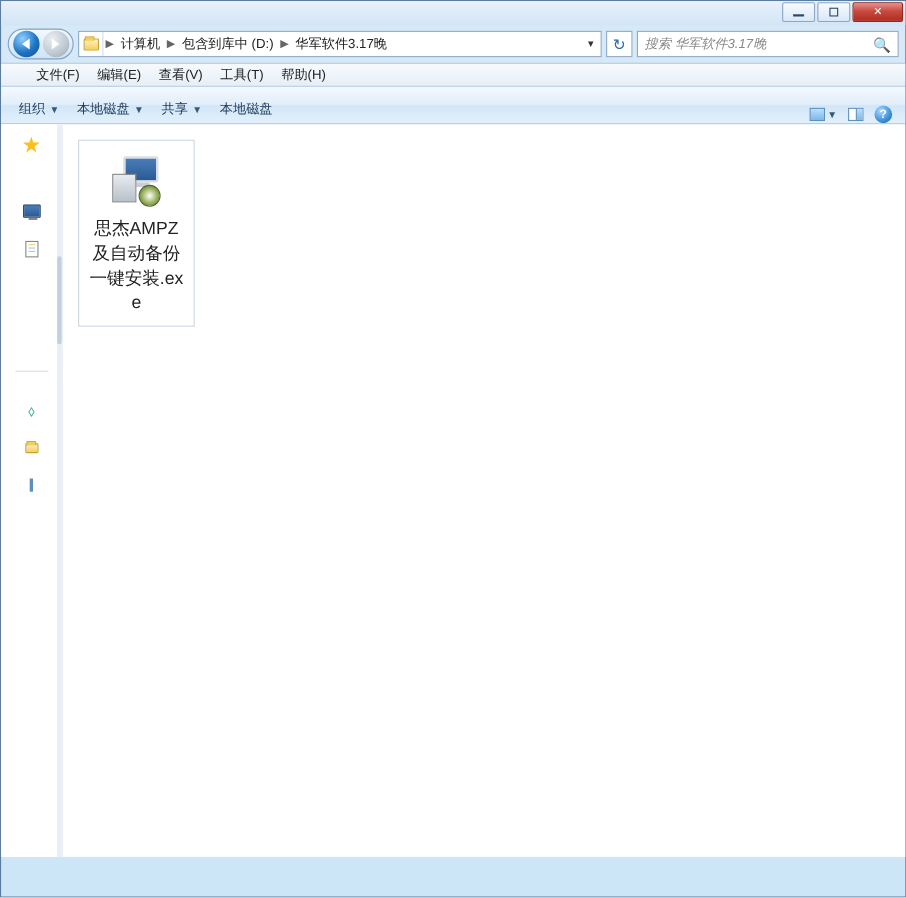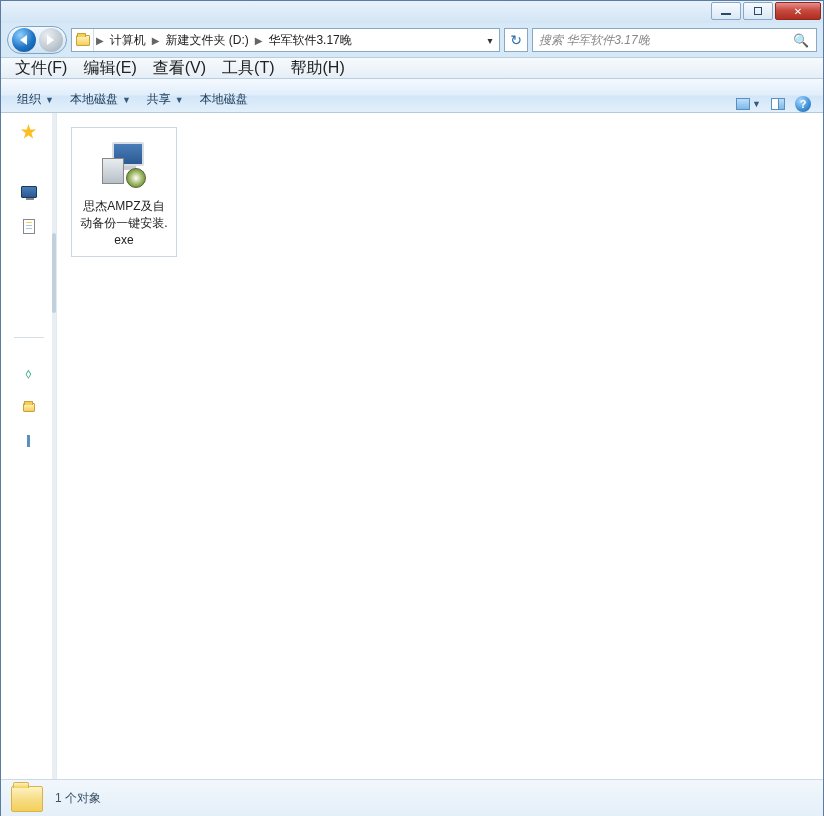--- a/index.html
+++ b/index.html
@@ -81,33 +81,33 @@
 .folder-ico { width: 14px; height: 11px; background: linear-gradient(to bottom, #fff3c2, #f4cf5a); border: 1px solid #c9a23a; border-radius: 1px; position: relative; }
 .folder-ico::before { content:""; position:absolute; top:-3px; left:0; width:7px; height:3px; background:#f4cf5a; border:1px solid #c9a23a; border-bottom:none; border-radius:1px 1px 0 0; }
 .crumb { padding: 0 4px; display: flex; align-items: center; height: 100%; }
 .crumb-sep { color: #666; padding: 0 2px; font-size: 10px; }
 .addr-dd { width: 18px; text-align: center; color: #333; font-size: 10px; }
 .refresh-btn {
   width: 24px; height: 24px; border: 1px solid #8aa8c6; background: #fff;
   display: flex; align-items: center; justify-content: center; color: #2a6db3; font-size: 14px;
 }
 .searchbox {
-  width: 285px; height: 24px; background: #fff; border: 1px solid #8aa8c6;
+  width: 238px; height: 24px; background: #fff; border: 1px solid #8aa8c6;
   display: flex; align-items: center; padding: 0 6px; font-size: 12px; color: #888;
   justify-content: space-between;
 }
 .search-ico { color: #2a6db3; font-size: 13px; }
 
 .menubar {
   height: 22px;
   background: linear-gradient(to bottom, #f6fafd, #e6eef6);
   border-top: 1px solid #b8cde0;
   border-bottom: 1px solid #b8cde0;
   display: flex; align-items: center;
-  padding: 0 6px; font-size: 16px; color: #222;
+  padding: 0 24px; font-size: 12px; color: #222;
 }
 .menu-item { padding: 2px 8px; }
 
 .toolbar {
   height: 34px;
   background: linear-gradient(to bottom, #f4f9fe, #e1eefb 48%, #d2e6f8 52%, #e3f0fb);
   border-bottom: 1px solid #b3c9dc;
   display: flex; align-items: flex-end;
   padding: 0 8px; font-size: 12px; color: #1a3a57;
 }
@@ -149,21 +149,21 @@
 .content {
   flex: 1;
   padding: 14px;
   position: relative;
 }
 .file-item {
   width: 106px;
   border: 1px solid #cdd7e1;
   padding: 12px 6px 8px;
   text-align: center;
-  font-size: 12px;
+  font-size: 16px;
   color: #222;
   background: #fff;
 }
 .exe-icon {
   width: 48px; height: 48px; margin: 0 auto 10px;
   position: relative;
 }
 .monitor {
   position: absolute; right: 4px; top: 2px;
   width: 32px; height: 24px;
@@ -234,21 +234,21 @@
         </div>
     </div>
 
     <div class="addressbar">
       <div class="addr-folder">
           <div class="folder-ico"></div>
         </div>
       <span class="crumb-sep">▶</span>
       <span class="crumb">计算机</span>
       <span class="crumb-sep">▶</span>
-      <span class="crumb">新建文件夹 (D:)</span>
+      <span class="crumb">包含到库中 (D:)</span>
       <span class="crumb-sep">▶</span>
       <span class="crumb">华军软件3.17晚</span>
       <span style="flex:1"></span>
       <span class="addr-dd">▾</span>
     </div>
 
     <div class="refresh-btn">
       <span>↻</span>
     </div>
 
@@ -330,18 +330,14 @@
         <div class="exe-icon">
           <div class="monitor"></div>
           <div class="box3d"></div>
           <div class="disc"></div>
         </div>
         <div class="file-label">思杰AMPZ及自动备份一键安装.exe</div>
       </div>
     </div>
   </div>
 
-  <div class="statusbar">
-    <div class="status-folder"></div>
-    <span>1 个对象</span>
-  </div>
 
 </div>
 
 </body></html>

